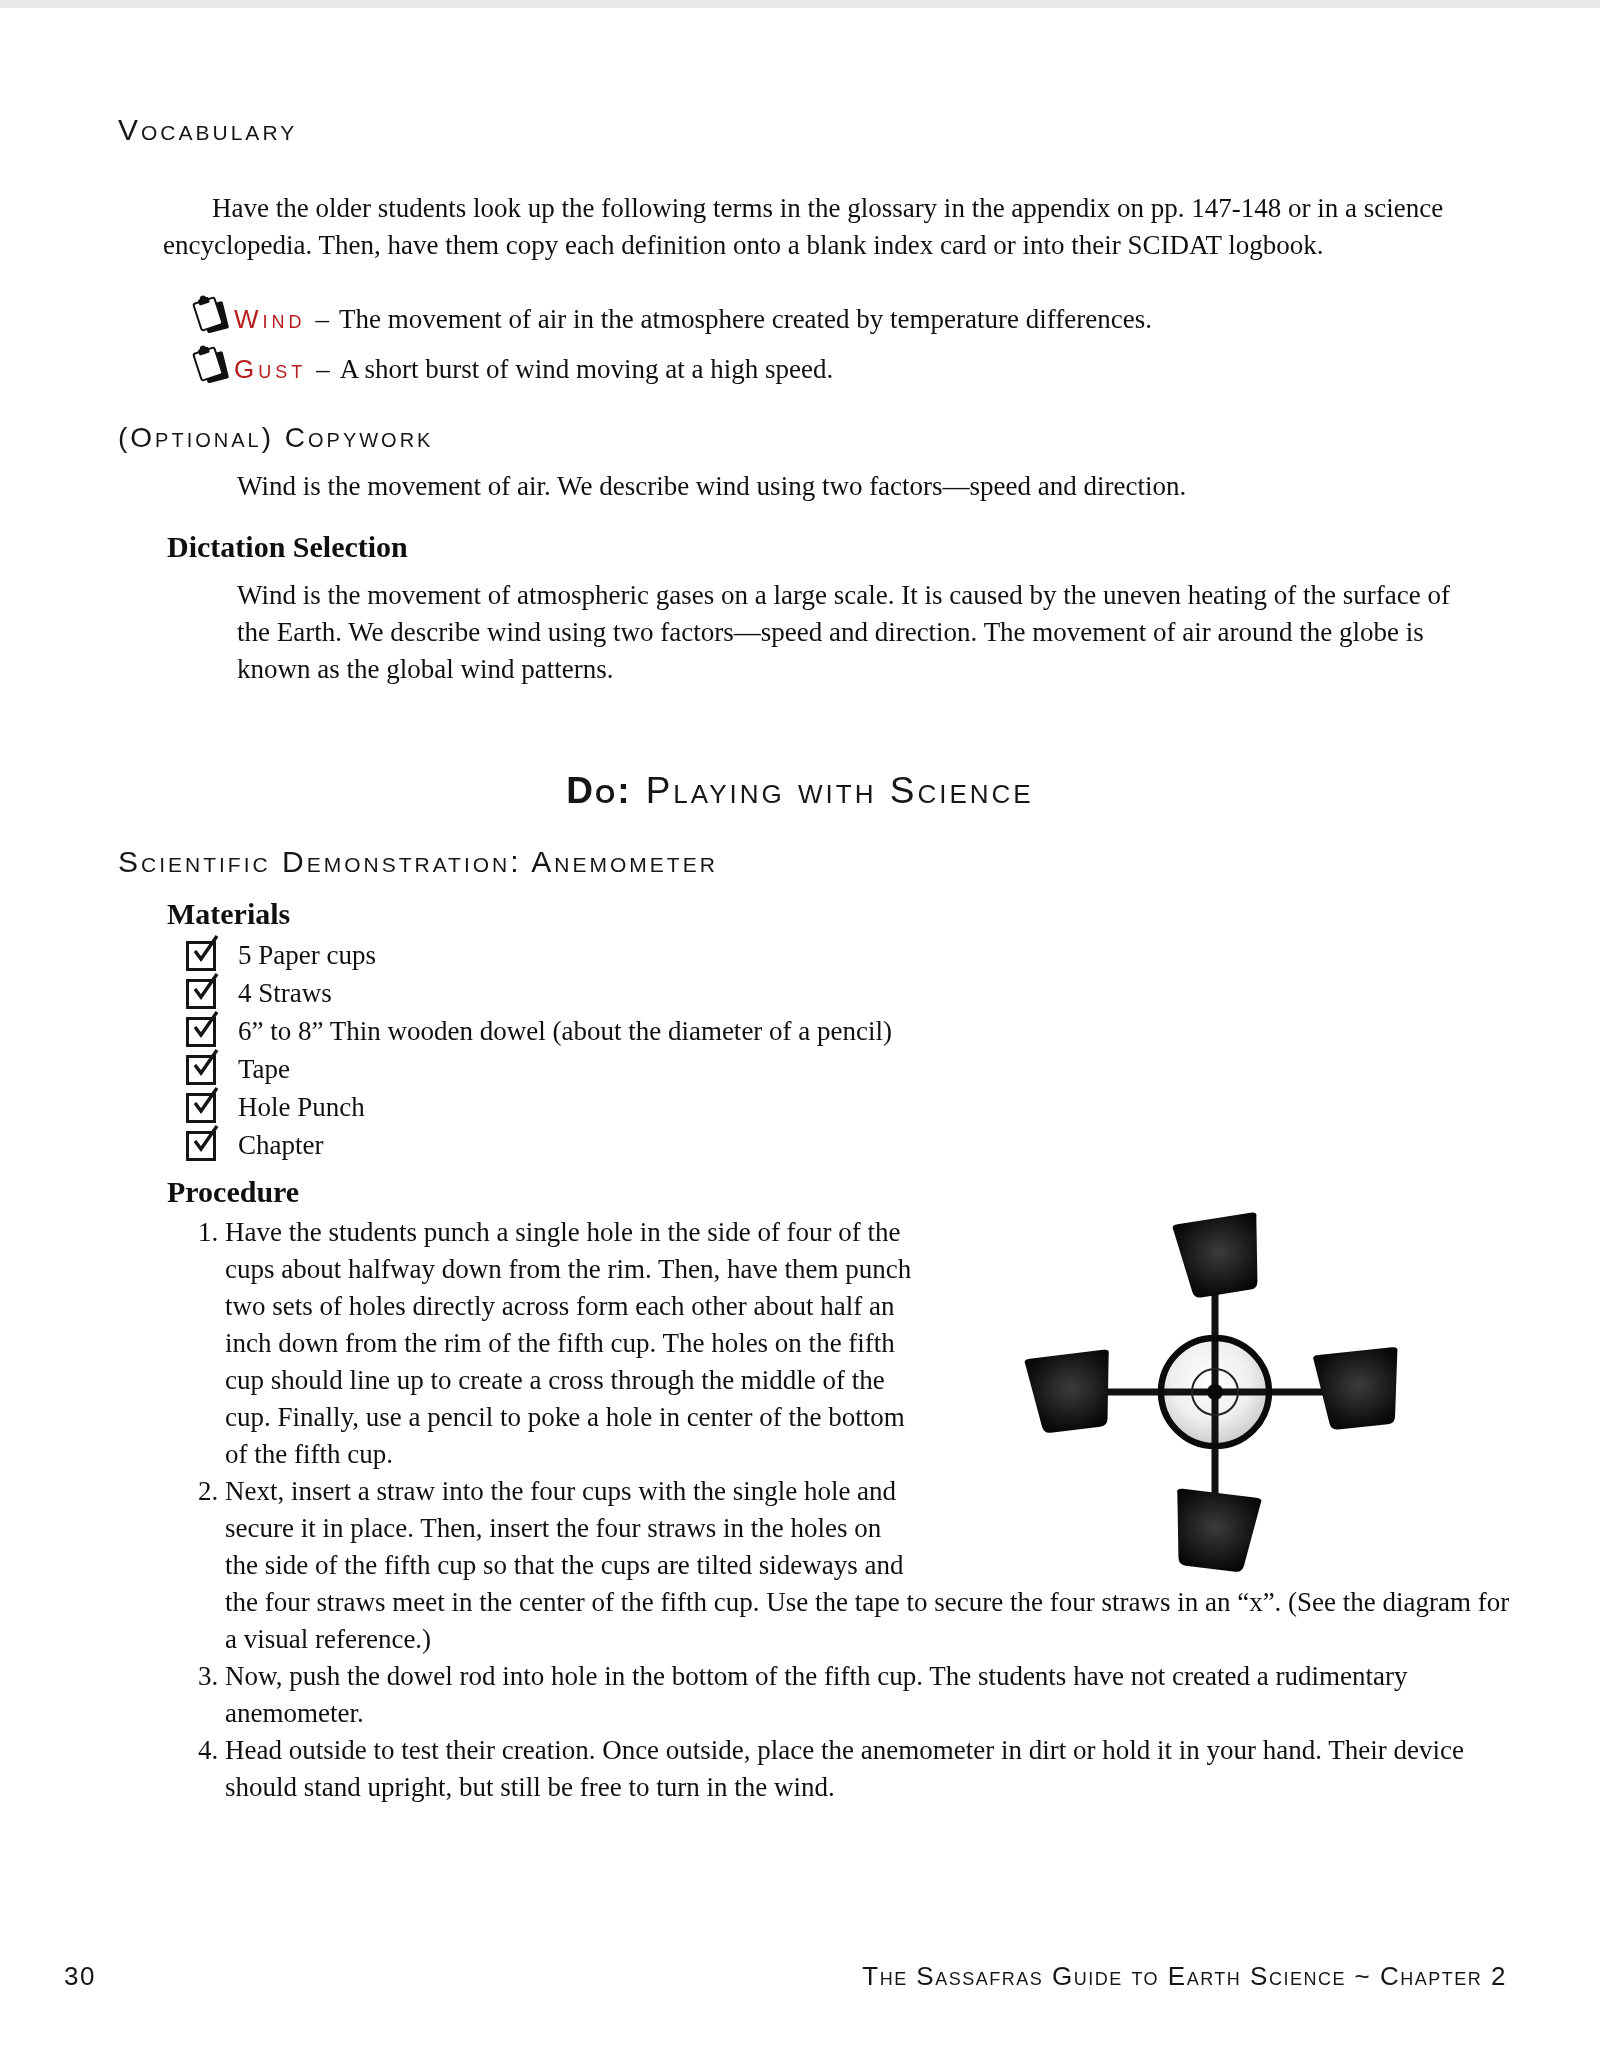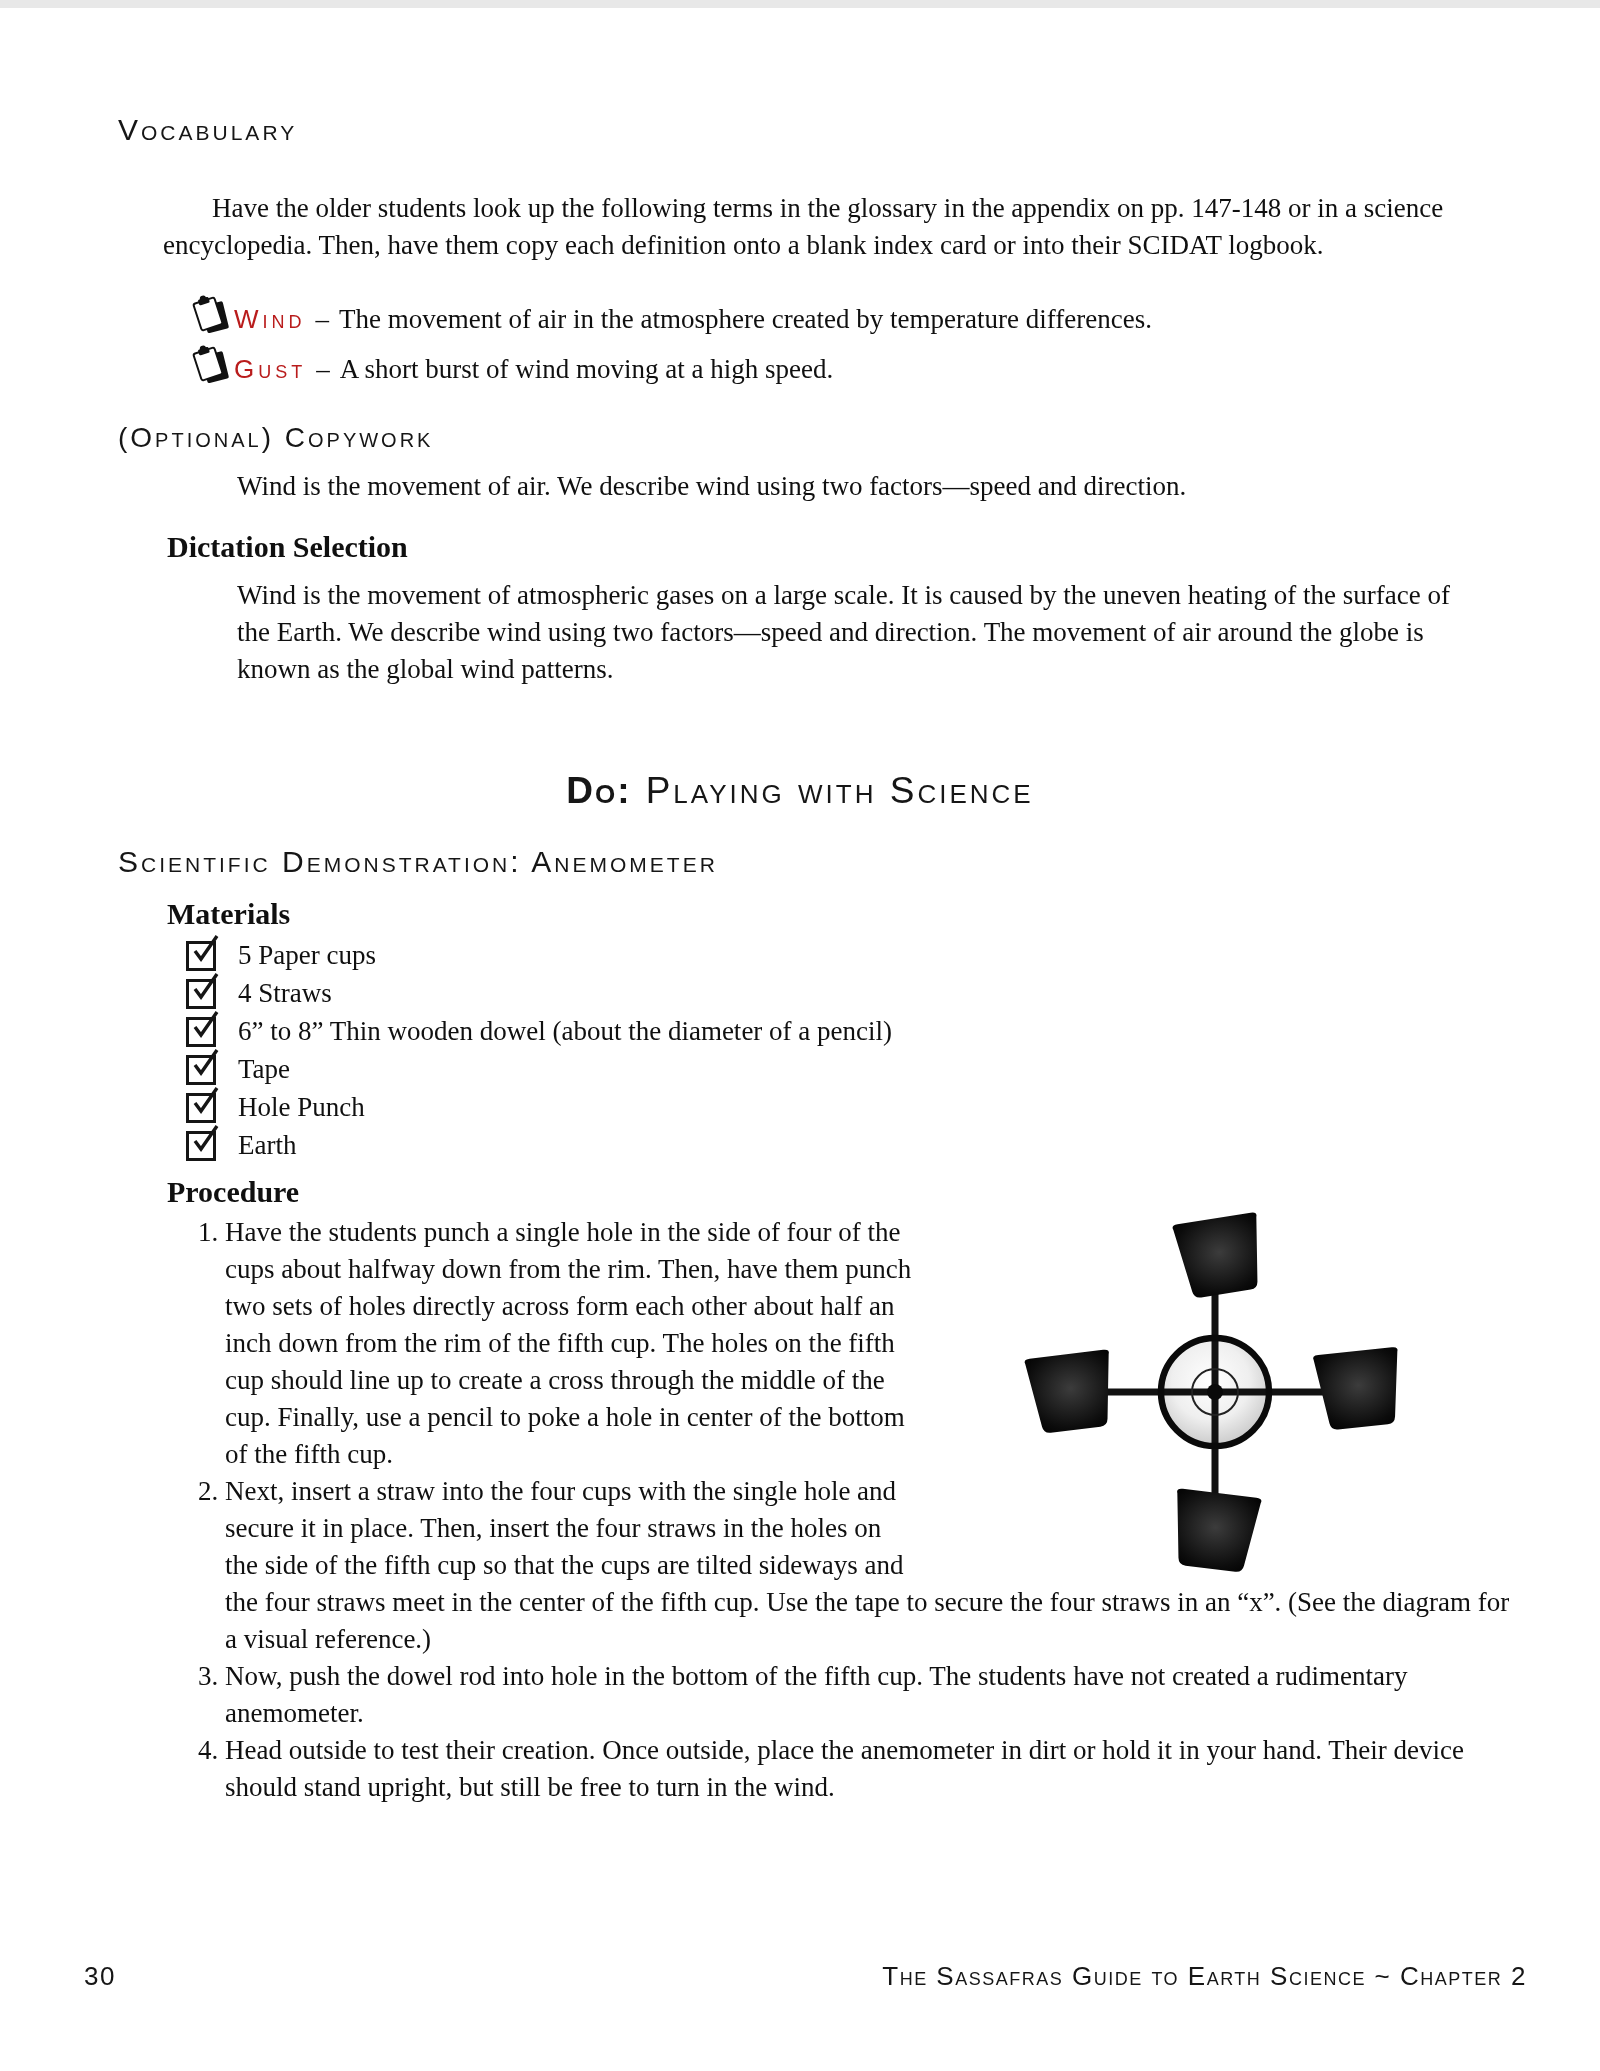--- a/index.html
+++ b/index.html
@@ -63,21 +63,21 @@
   .clabel { margin-left:22px; }
 
   .ph { margin-top:10px; }
   .proc-wrap { margin:4px 0 0 160px; width:1350px; }
   .figure-float { float:right; width:590px; height:358px; }
   .figure-float svg { margin-left:95px; margin-top:-15px; display:block; }
   ol.steps { margin:0; padding:0 0 0 65px; }
   ol.steps li { margin:0; }
 
   .footer {
-    position:absolute; top:1950px; left:84px; width:1443px;
+    position:absolute; top:1950px; left:64px; width:1443px;
     display:flex; justify-content:space-between; align-items:center;
     font-family:"Liberation Sans", sans-serif;
     font-variant:small-caps;
     letter-spacing:1.5px;
     font-size:26px; color:#161616;
   }
 </style>
 </head>
 <body>
 
@@ -175,21 +175,21 @@
           </svg>
         </span>
       <span class="clabel">Hole Punch</span>
     </div>
     <div class="check-row">
       <span class="cbox">
           <svg width="30" height="32" viewBox="0 0 30 32">
             <path d="M5,16 L11,24 L27,1" fill="none" stroke="#151515" stroke-width="3.4"></path>
           </svg>
         </span>
-      <span class="clabel">Earth</span>
+      <span class="clabel">Chapter</span>
     </div>
   </div>
 
   <h3 class="bold-sub ph">Procedure</h3>
 
   <div class="proc-wrap">
     <div class="figure-float">
       <svg width="400" height="395" viewBox="0 0 400 395">
         <defs>
           <radialGradient id="hubg" cx="46%" cy="40%" r="65%">

